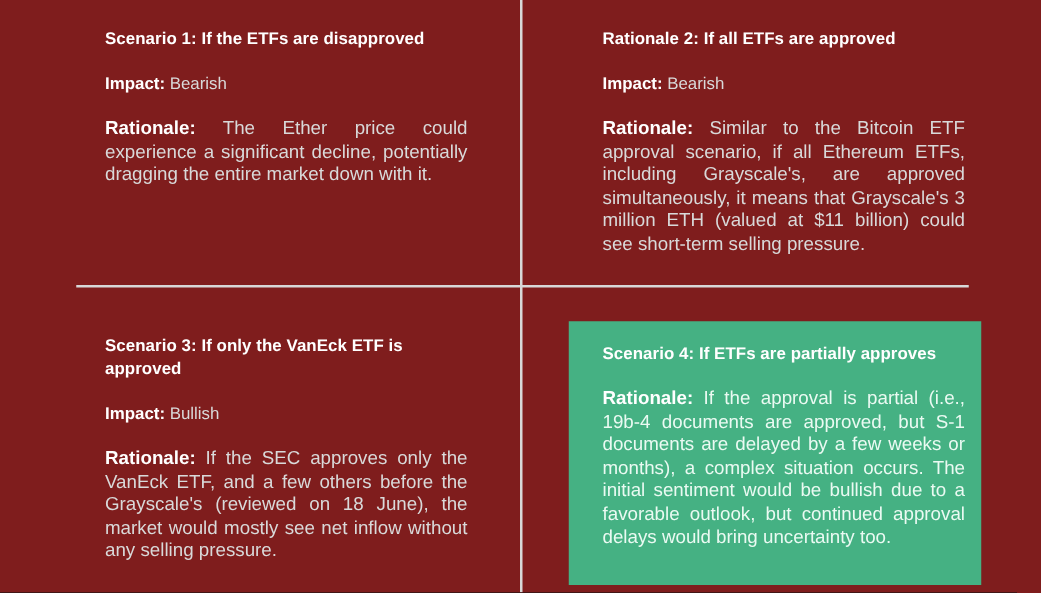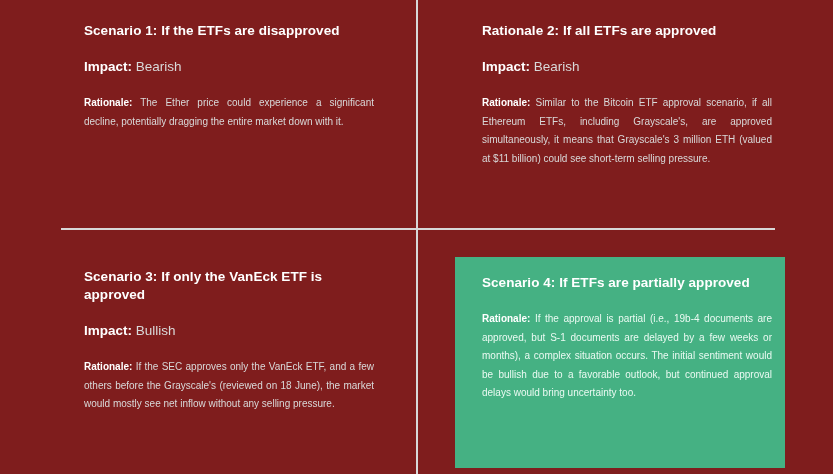--- a/index.html
+++ b/index.html
@@ -75,21 +75,21 @@
     line-height: 18px;
     color: #d9d9d9;
     margin: 0 0 18px 0;
   }
   .row:last-child { margin-bottom: 0; }
   .row .lbl {
     font-weight: bold;
     color: #ffffff;
   }
   .para {
-    font-size: 10px;
+    font-size: 15px;
     line-height: 18.5px;
     color: #d9d9d9;
     margin: 0;
     text-align: justify;
   }
   .para .lbl {
     font-weight: bold;
     color: #ffffff;
   }
 
@@ -121,18 +121,18 @@
   </div>
 
   <div class="cell cell-q3">
     <p class="heading">Scenario 3: If only the VanEck ETF is approved</p>
     <p class="row"><span class="lbl">Impact:</span> <span>Bullish</span></p>
     <p class="para"><span class="lbl">Rationale:</span> <span>If the SEC approves only the VanEck ETF, and a few others before the Grayscale's (reviewed on 18 June), the market would mostly see net inflow without any selling pressure.</span></p>
   </div>
 
   <div class="cell-q4-panel">
     <div class="cell-q4">
-      <p class="heading">Scenario 4: If ETFs are partially approved</p>
+      <p class="heading">Scenario 4: If ETFs are partially approves</p>
       <p class="para"><span class="lbl">Rationale:</span> <span>If the approval is partial (i.e., 19b-4 documents are approved, but S-1 documents are delayed by a few weeks or months), a complex situation occurs. The initial sentiment would be bullish due to a favorable outlook, but continued approval delays would bring uncertainty too.</span></p>
     </div>
   </div>
 
 </div>
 
 </body></html>

